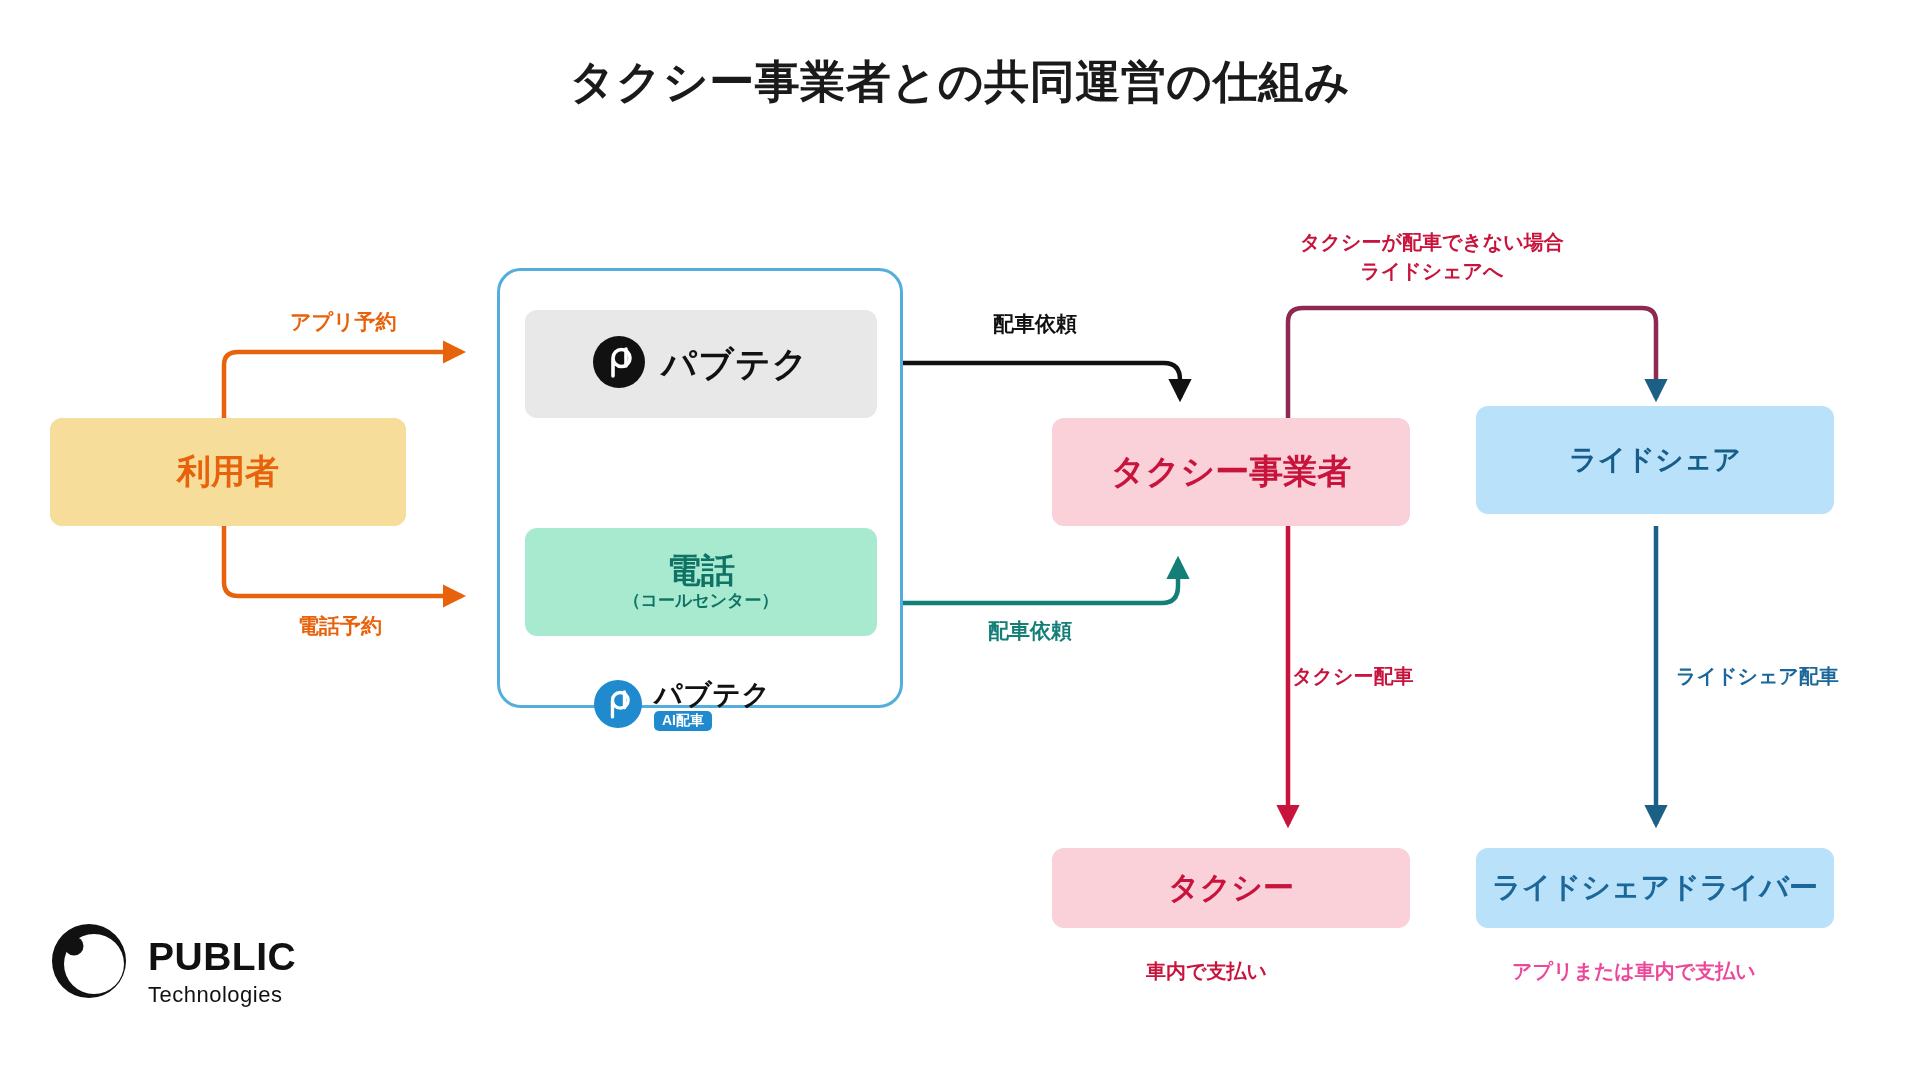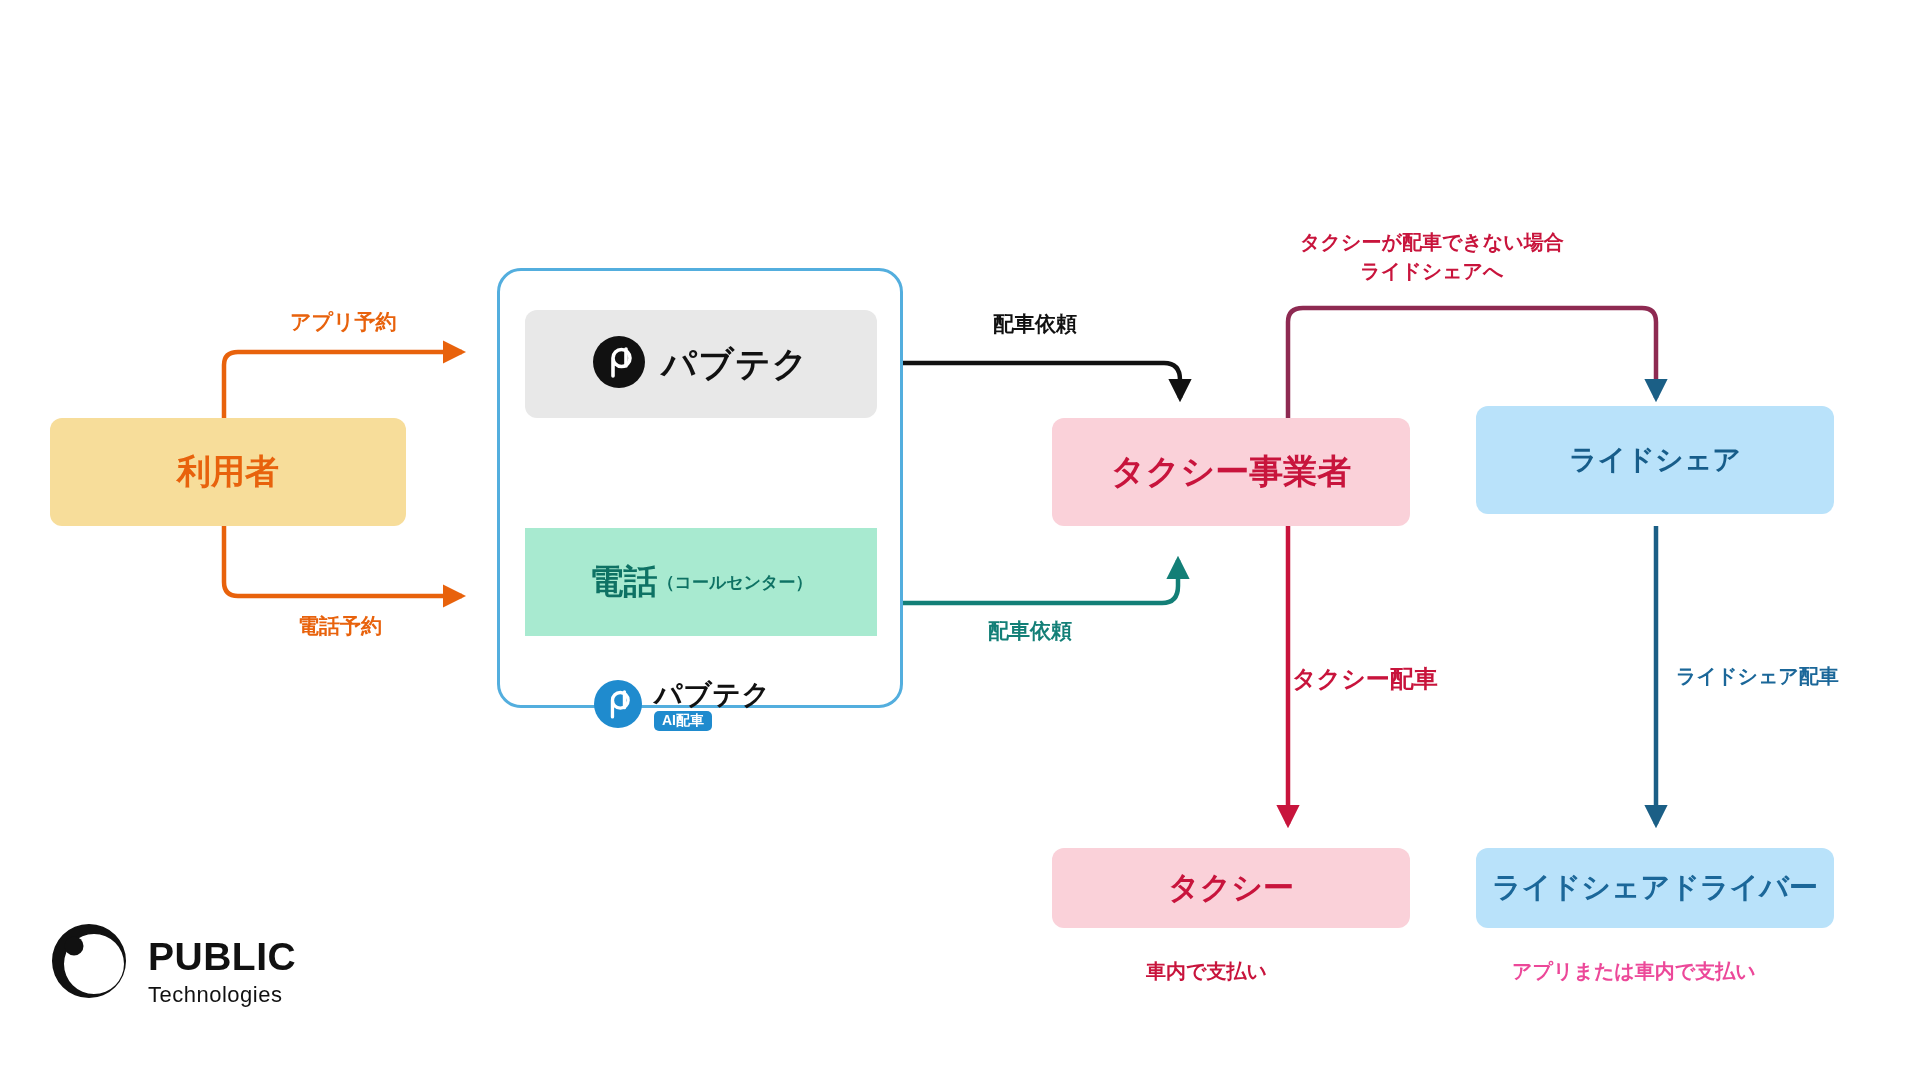--- a/index.html
+++ b/index.html
@@ -118,23 +118,23 @@
     font-size: 35px;
     font-weight: 700;
     color: #111;
     letter-spacing: 1px;
   }
   .panel-phone {
     position: absolute;
     left: 525px; top: 528px;
     width: 352px; height: 108px;
     background: #a8ead0;
-    border-radius: 0;
-    display: flex;
-    flex-direction: row;
+    border-radius: 12px;
+    display: flex;
+    flex-direction: column;
     align-items: center;
     justify-content: center;
     color: #0e7264;
   }
   .panel-phone-main {
     font-size: 34px;
     font-weight: 700;
     line-height: 1.1;
   }
   .panel-phone-sub {
@@ -183,21 +183,21 @@
   .elabel-tel-book   { left: 298px; top: 612px; font-size: 21px; color: #e8620c; }
   .elabel-disp-black { left: 993px; top: 310px; font-size: 21px; color: #111; }
   .elabel-disp-teal  { left: 988px; top: 617px; font-size: 21px; color: #137f77; }
   .elabel-fallback {
     left: 1300px; top: 228px;
     font-size: 20px;
     color: #c8143c;
     text-align: center;
     line-height: 1.45;
   }
-  .elabel-taxi-disp  { left: 1292px; top: 663px; font-size: 24px; color: #c8143c; }
+  .elabel-taxi-disp  { left: 1292px; top: 663px; font-size: 20px; color: #c8143c; }
   .elabel-rs-disp    { left: 1676px; top: 663px; font-size: 20px; color: #1b6799; }
   .elabel-pay-taxi   { left: 1146px; top: 958px; font-size: 20px; color: #c8143c; }
   .elabel-pay-rs     { left: 1512px; top: 958px; font-size: 20px; color: #ec4899; }
 
   
   .footer-logo {
     position: absolute;
     left: 48px; top: 920px;
     display: flex;
     align-items: flex-end;
@@ -220,20 +220,21 @@
     letter-spacing: 0.5px;
     color: #111;
     margin-top: 8px;
   }
 </style>
 </head>
 <body>
 
 <div id="canvas">
 
+  <div class="title">タクシー事業者との共同運営の仕組み</div>
 
   <svg id="edges" viewBox="0 0 1920 1080" xmlns="http://www.w3.org/2000/svg">
     <defs>
       <marker id="arrow-orange" viewBox="0 0 10 10" refX="8.2" refY="5" markerWidth="5.2" markerHeight="5.2" orient="auto-start-reverse">
         <path d="M 0 0 L 10 5 L 0 10 z" fill="#e8620c"></path>
       </marker>
       <marker id="arrow-black" viewBox="0 0 10 10" refX="8.2" refY="5" markerWidth="5.2" markerHeight="5.2" orient="auto-start-reverse">
         <path d="M 0 0 L 10 5 L 0 10 z" fill="#111111"></path>
       </marker>
       <marker id="arrow-teal" viewBox="0 0 10 10" refX="8.2" refY="5" markerWidth="5.2" markerHeight="5.2" orient="auto-start-reverse">

